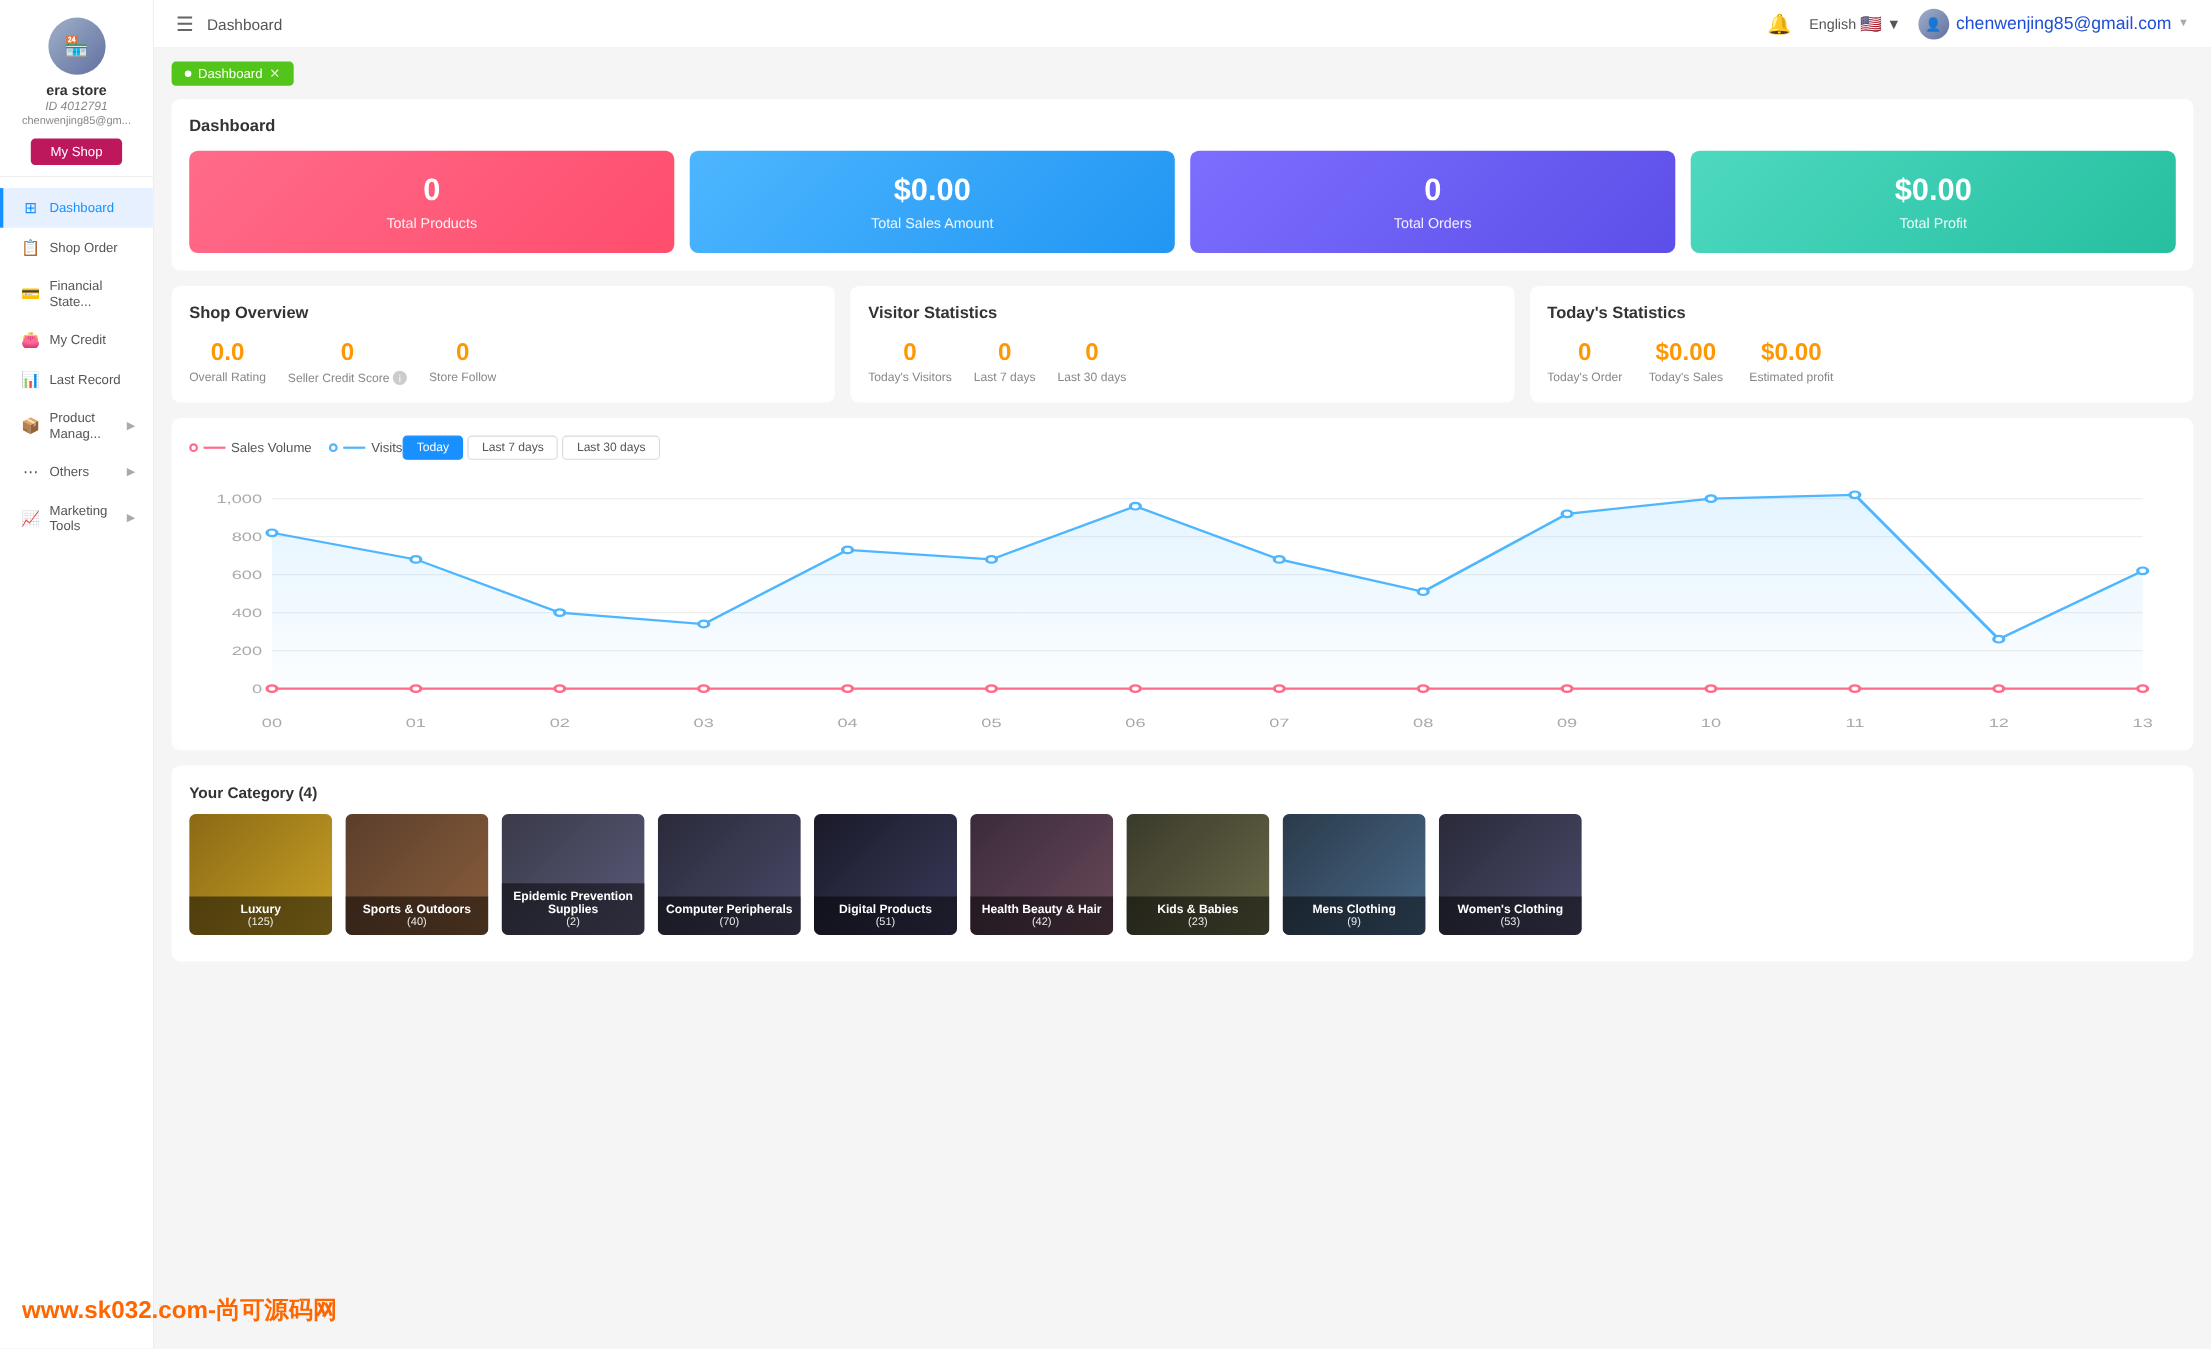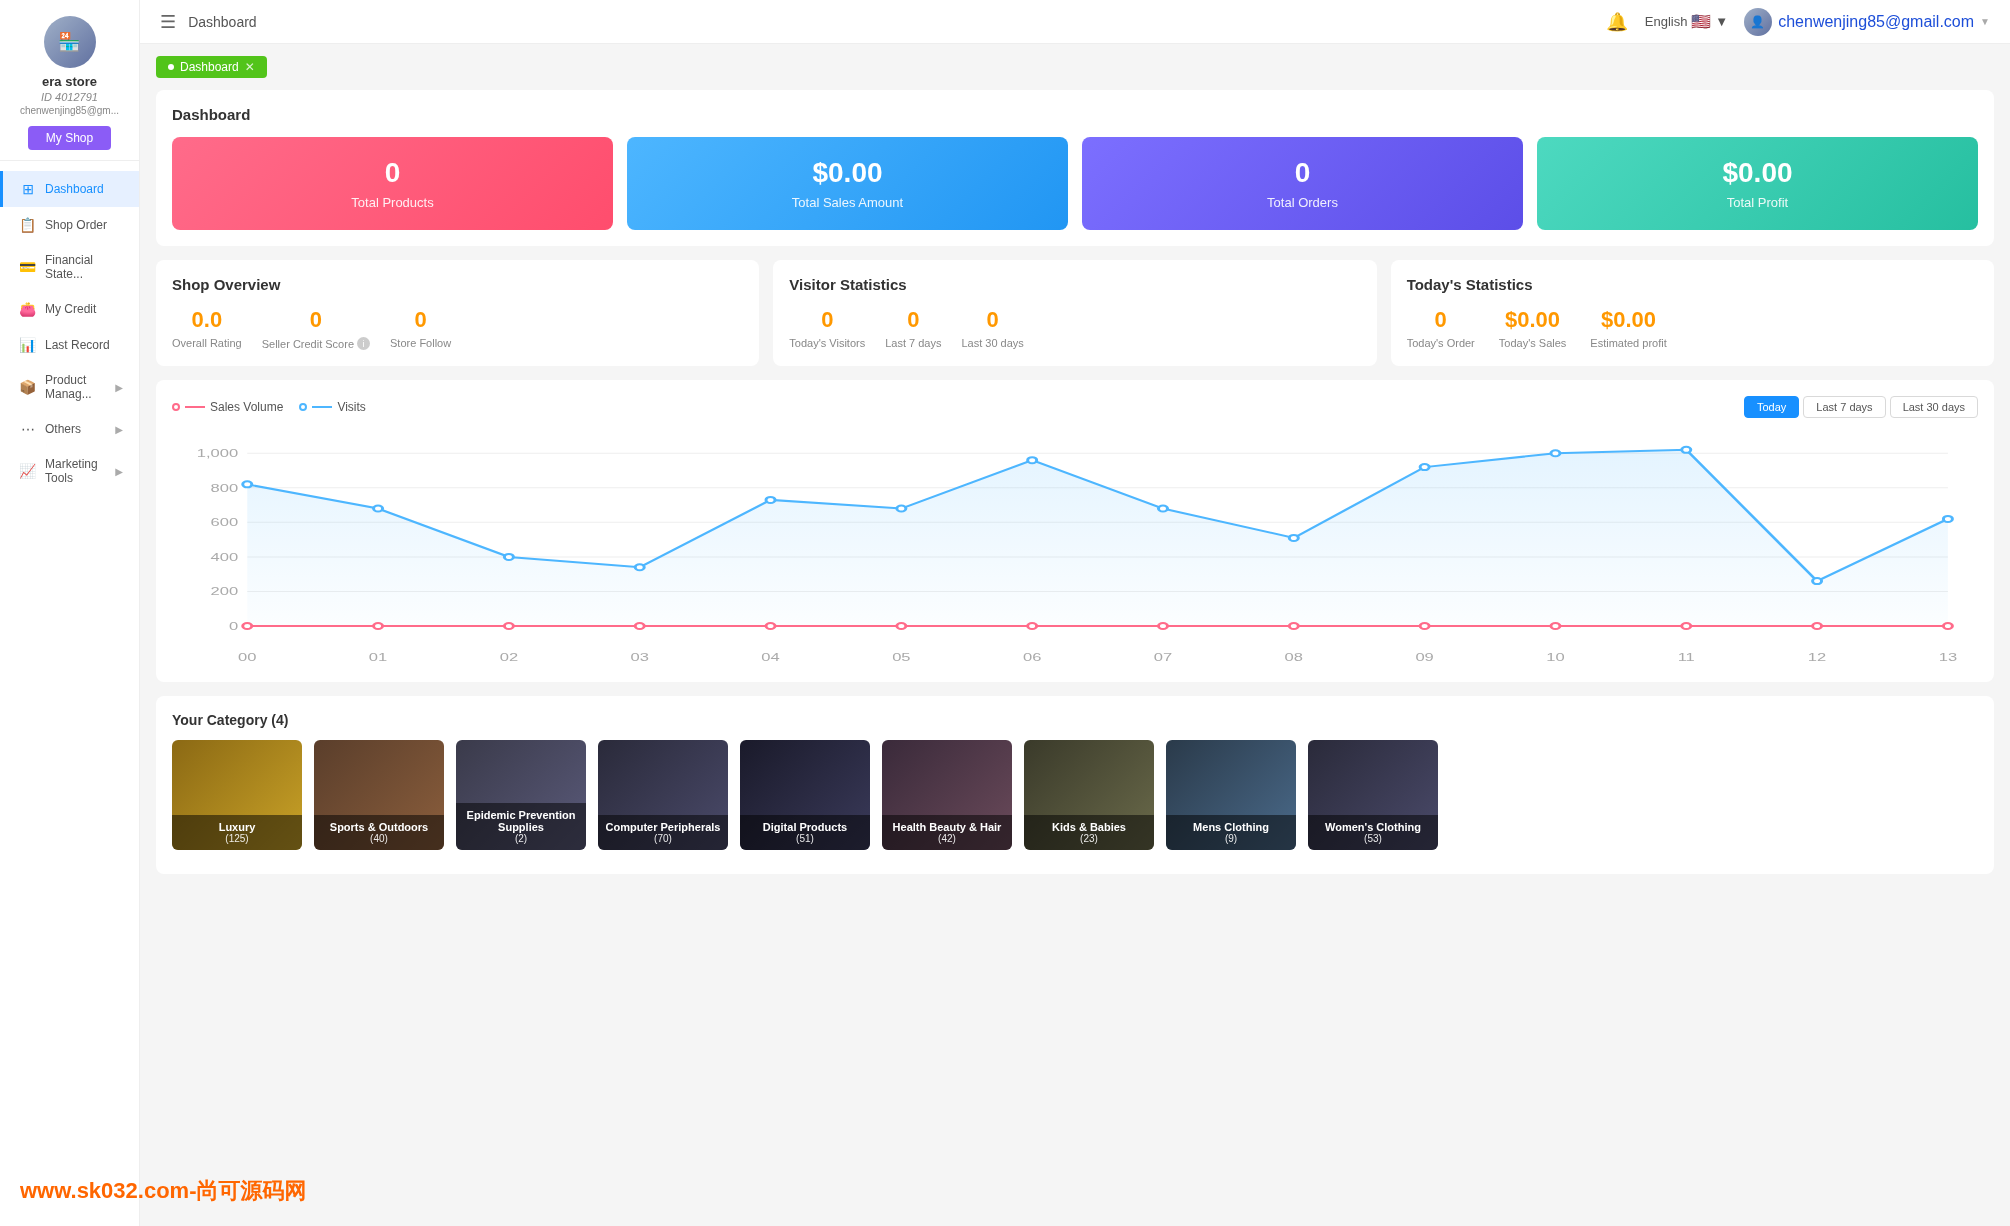--- a/index.html
+++ b/index.html
@@ -23,21 +23,21 @@
       border-radius: 50%;
       background: linear-gradient(135deg, #a0b0c8, #6070a0);
       display: flex; align-items: center; justify-content: center;
       color: #fff; font-size: 18px; margin-bottom: 6px;
     }
     .sidebar-store-name { font-weight: bold; font-size: 13px; color: #333; text-align: center; }
     .sidebar-id { font-size: 11px; color: #888; margin-top: 2px; font-style: italic; }
     .sidebar-email { font-size: 10px; color: #888; margin-top: 2px; padding: 0 8px; }
     .sidebar-myshop-btn {
       margin-top: 10px;
-      background: #8b5cf6;
+      background: #be185d;
       color: #fff;
       border: none;
       border-radius: 4px;
       padding: 5px 18px;
       font-size: 12px;
       cursor: pointer;
     }
     .sidebar-divider { width: 100%; height: 1px; background: #eee; margin: 10px 0; }
     .sidebar-item {
       width: 100%;
@@ -146,26 +146,26 @@
     .overview-stat-label { font-size: 11px; color: #888; margin-top: 4px; display: flex; align-items: center; justify-content: center; gap: 3px; }
     .info-icon { width: 13px; height: 13px; border-radius: 50%; background: #ccc; color: #fff; font-size: 9px; display: inline-flex; align-items: center; justify-content: center; }
 
     .today-stats { display: flex; gap: 24px; margin-top: 8px; }
     .today-stat { text-align: center; }
     .today-stat-value { font-size: 22px; font-weight: 600; color: #ff9800; }
     .today-stat-label { font-size: 11px; color: #888; margin-top: 4px; }
 
     
     .chart-section { background: #fff; border-radius: 8px; padding: 16px; margin-bottom: 14px; }
-    .chart-header { display: flex; align-items: center; justify-content: space-between; margin-bottom: 8px; }
+    .chart-header { display: flex; align-items: center; margin-bottom: 8px; }
     .chart-legend { display: flex; gap: 16px; }
     .legend-item { display: flex; align-items: center; gap: 5px; font-size: 12px; color: #555; }
     .legend-circle-sales { width: 8px; height: 8px; border-radius: 50%; border: 2px solid #ff6b8a; background: #fff; }
     .legend-circle-visits { width: 8px; height: 8px; border-radius: 50%; border: 2px solid #4db6ff; background: #fff; }
-    .chart-buttons { display: flex; gap: 4px; margin-left: 44px; }
+    .chart-buttons { display: flex; gap: 4px; }
     .chart-btn {
       padding: 4px 12px;
       border: 1px solid #d9d9d9;
       background: #fff;
       border-radius: 4px;
       font-size: 11px;
       cursor: pointer;
       color: #555;
     }
     .chart-btn.active { background: #1890ff; color: #fff; border-color: #1890ff; }

